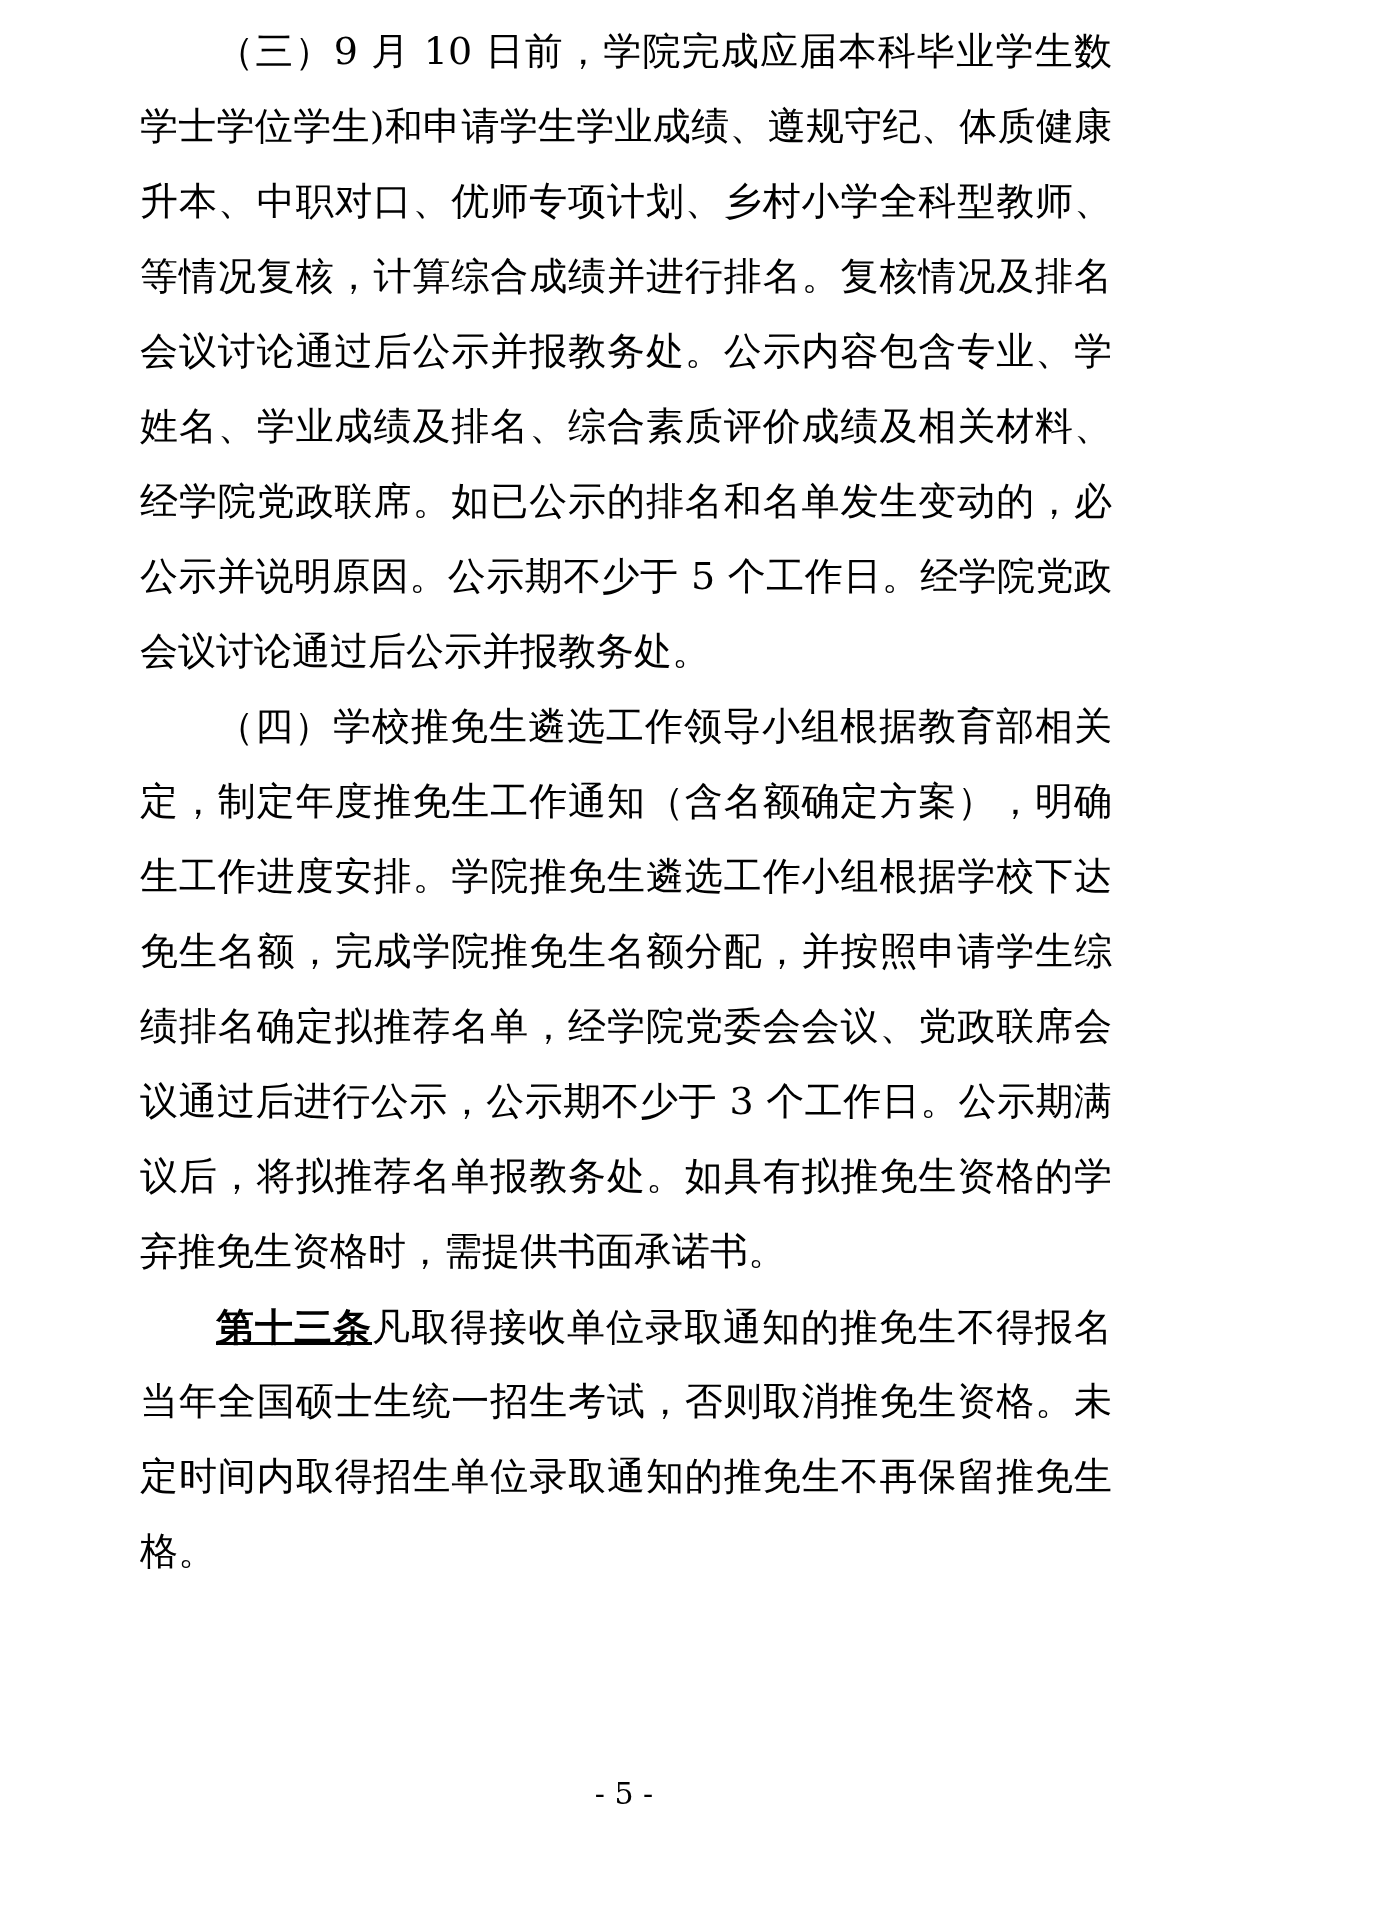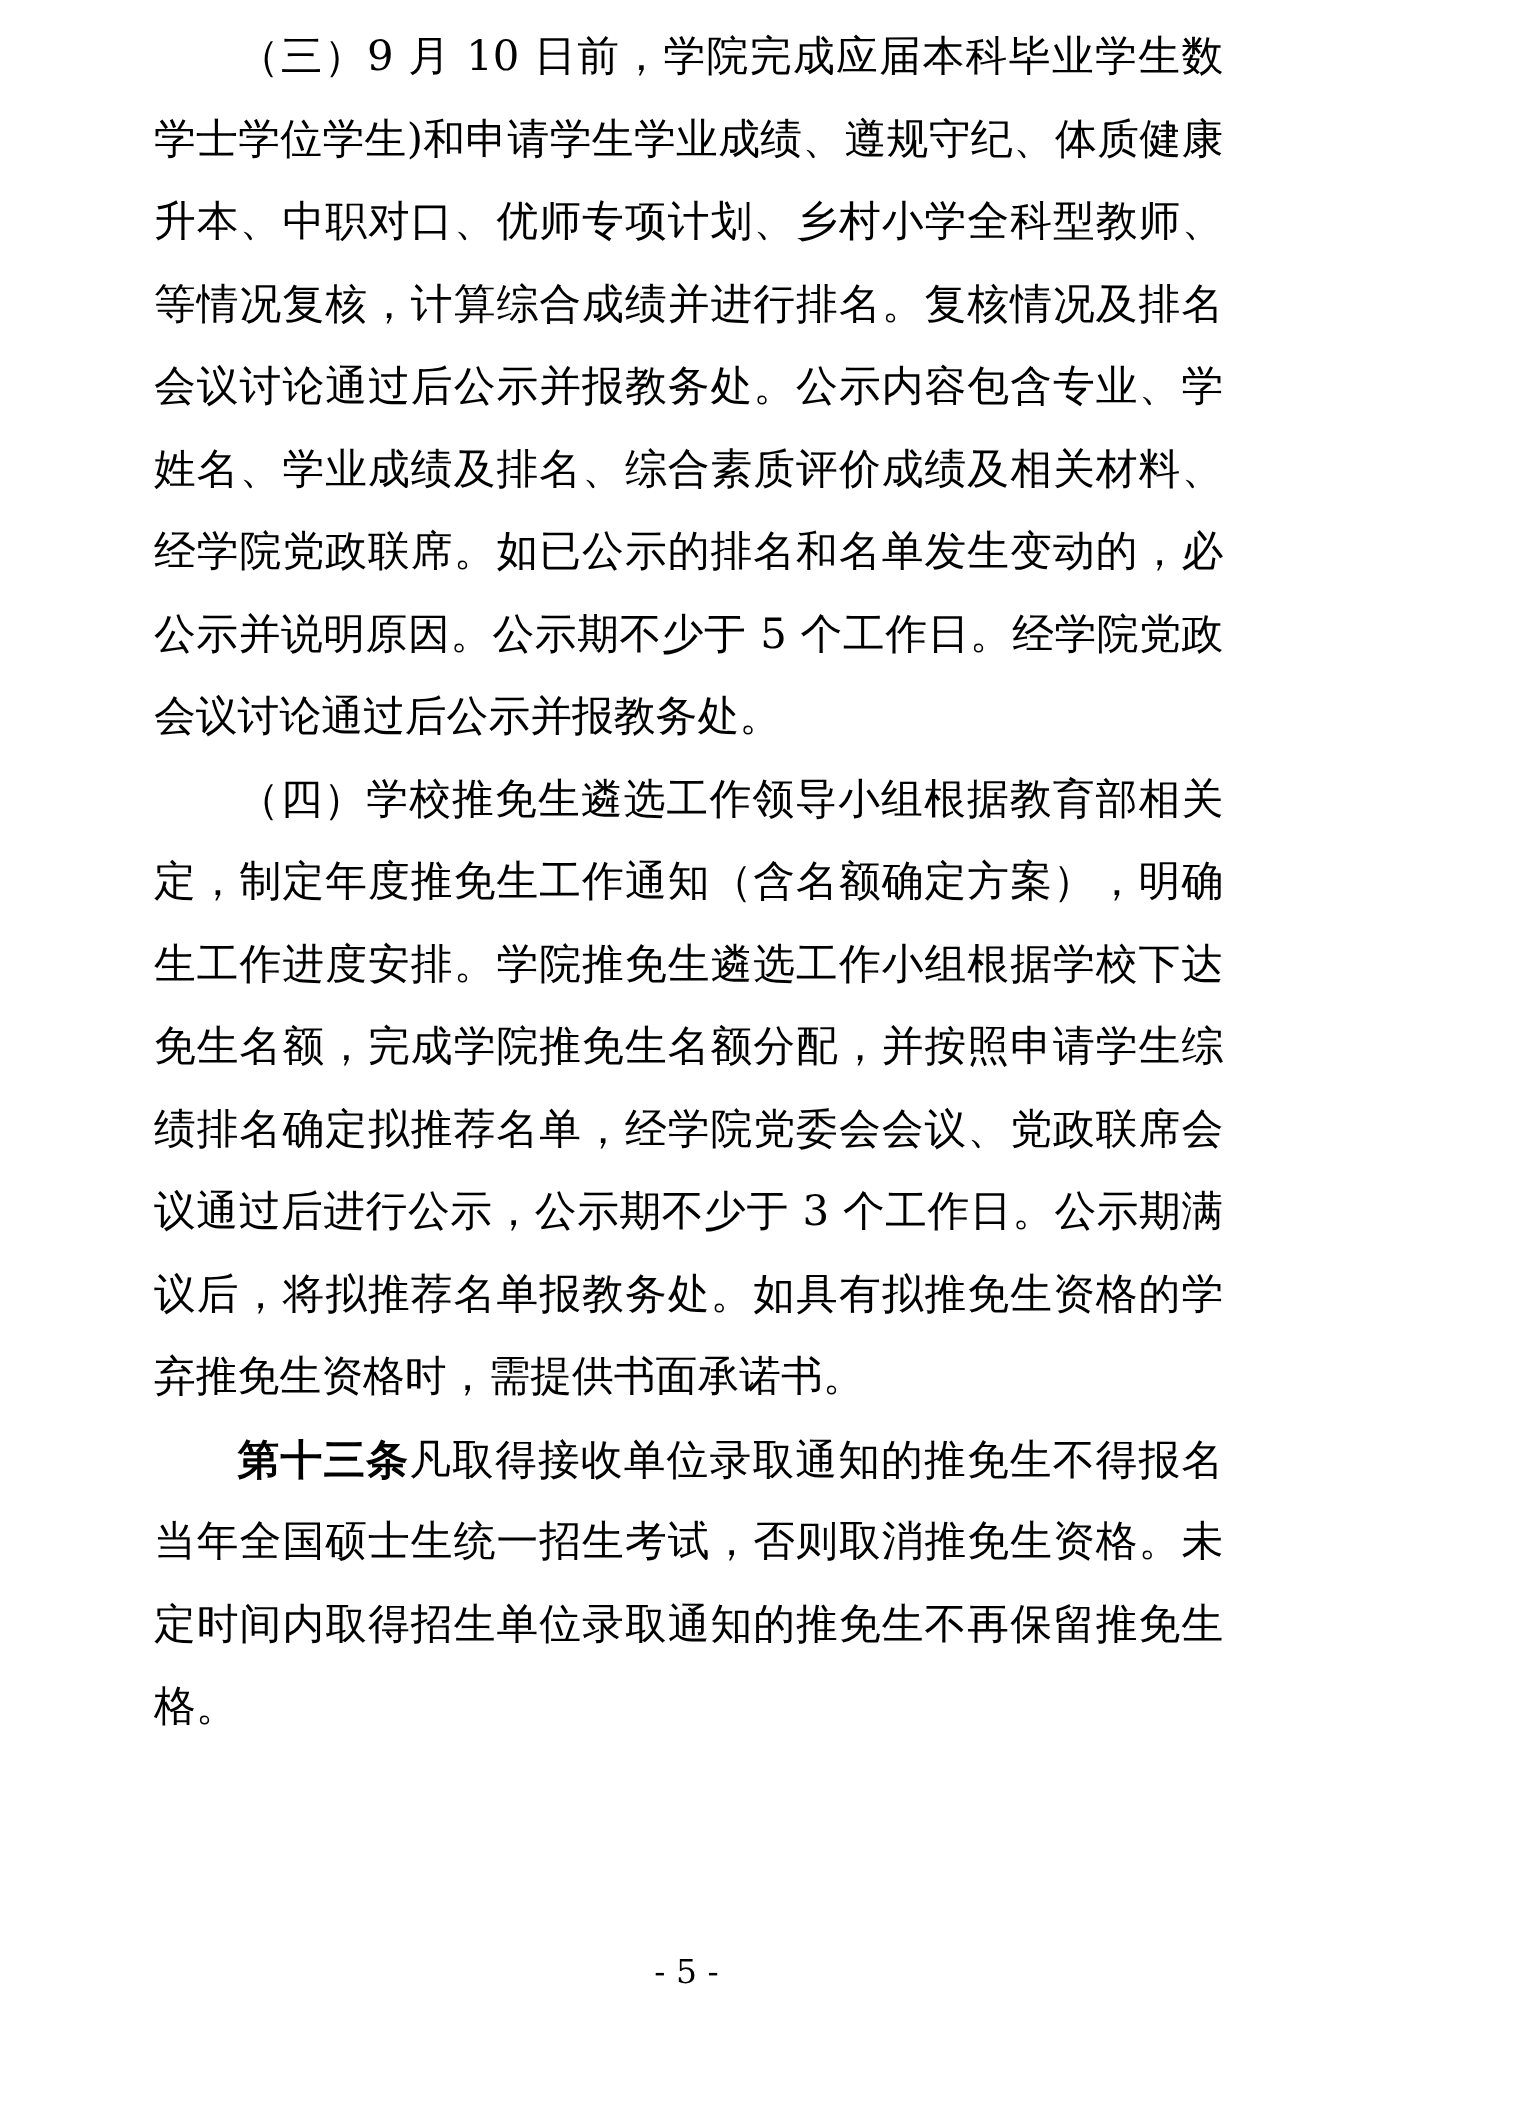--- a/index.html
+++ b/index.html
@@ -23,21 +23,21 @@
     line-height: 75px;
   }
   .line {
     height: 75px;
     overflow: hidden;
     text-align: justify;
     text-align-last: justify;
   }
   .indent { text-indent: 2em; }
   .no-just { text-align-last: left; }
-  .bold { font-weight: bold; }
+  .bold { font-weight: bold; text-decoration: underline; }
   .footer {
     position: absolute;
     left: 0;
     right: 0;
     top: 1776px;
     text-align: center;
     font-size: 30px;
     line-height: 36px;
     color: #000000;
   }

